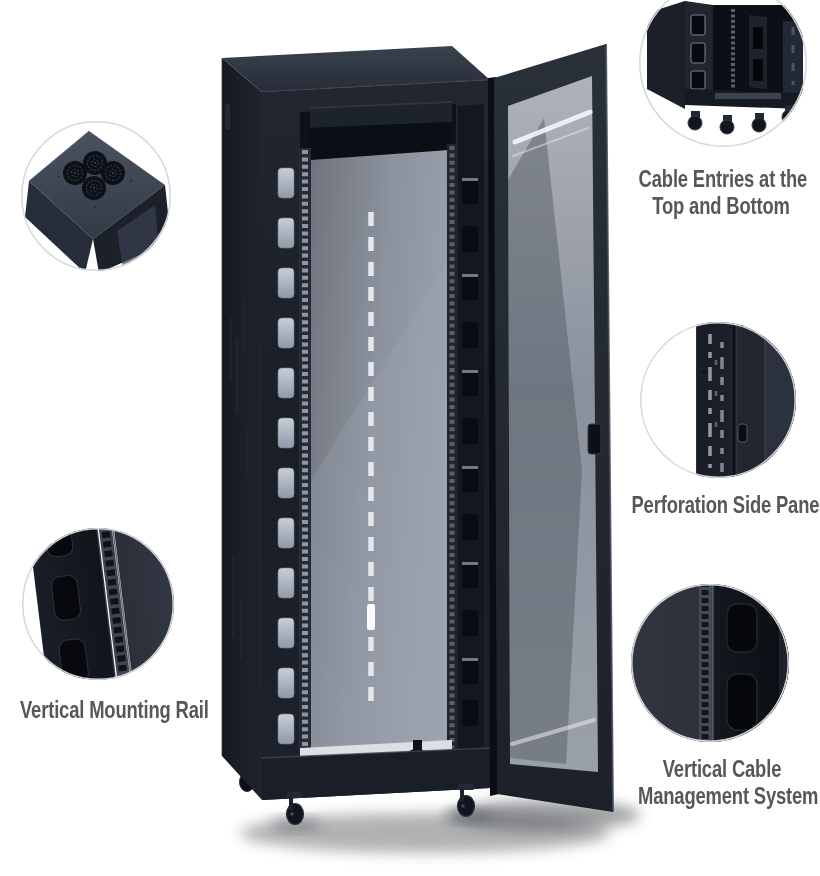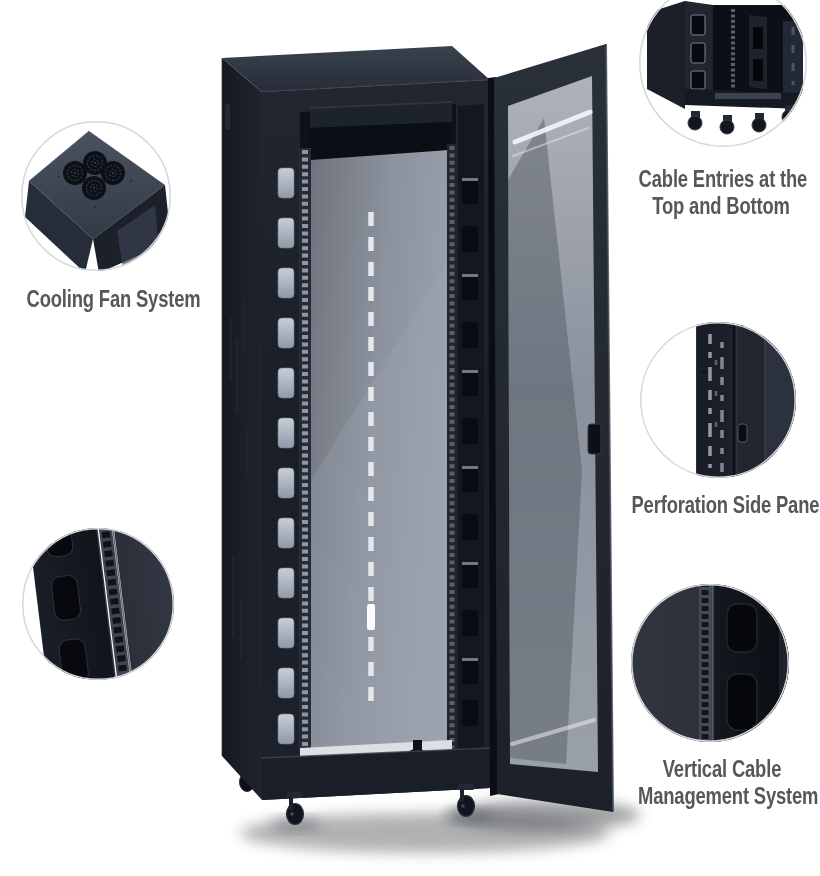--- a/index.html
+++ b/index.html
@@ -226,23 +226,20 @@
         </g>
         <g fill="#222834">
             <circle cx="40" cy="58" r="1"></circle>
             <circle cx="112" cy="62" r="1"></circle>
             <circle cx="76" cy="88" r="1"></circle>
           </g>
       </g>
       <circle cx="77" cy="77" r="74.2" fill="none" stroke="#d5d7da" stroke-width="1.5"></circle>
     </svg>
   </figure>
-  <div class="caption" style="left:5px;top:286px;width:215px;">
-    <span class="cap-line">Cooling Fan System</span>
-  </div>
 
   <figure class="feature" style="left:637px;top:-23px;">
     <svg class="vignette" width="172" height="172" viewBox="0 0 172 172">
       <defs>
           <clipPath id="c2">
             <circle cx="86" cy="86" r="84"></circle>
           </clipPath>
         </defs>
       <g clip-path="url(#c2)">
         <rect width="172" height="172" fill="#ffffff"></rect>
@@ -380,14 +377,17 @@
           <line x1="86" y1="-12" x2="86" y2="168" stroke="#30363f" stroke-width="1.5"></line>
           <rect x="88" y="-12" width="13" height="180" fill="#3f4550"></rect>
           <line x1="94.5" y1="-12" x2="94.5" y2="168" stroke="#0e1218" stroke-width="8" stroke-dasharray="6 3.6"></line>
           <line x1="102" y1="-12" x2="102" y2="168" stroke="#555c68" stroke-width="1.5" opacity=".9"></line>
           <rect x="103" y="-14" width="70" height="184" fill="url(#gVmrPanel)"></rect>
         </g>
       </g>
       <circle cx="78" cy="78" r="75.2" fill="none" stroke="#d5d7da" stroke-width="1.5"></circle>
     </svg>
   </figure>
+  <div class="caption" style="left:0px;top:697px;width:200px;">
+    <span class="cap-line">Vertical Mounting Rail</span>
+  </div>
 
 </div>
 
 </body></html>

